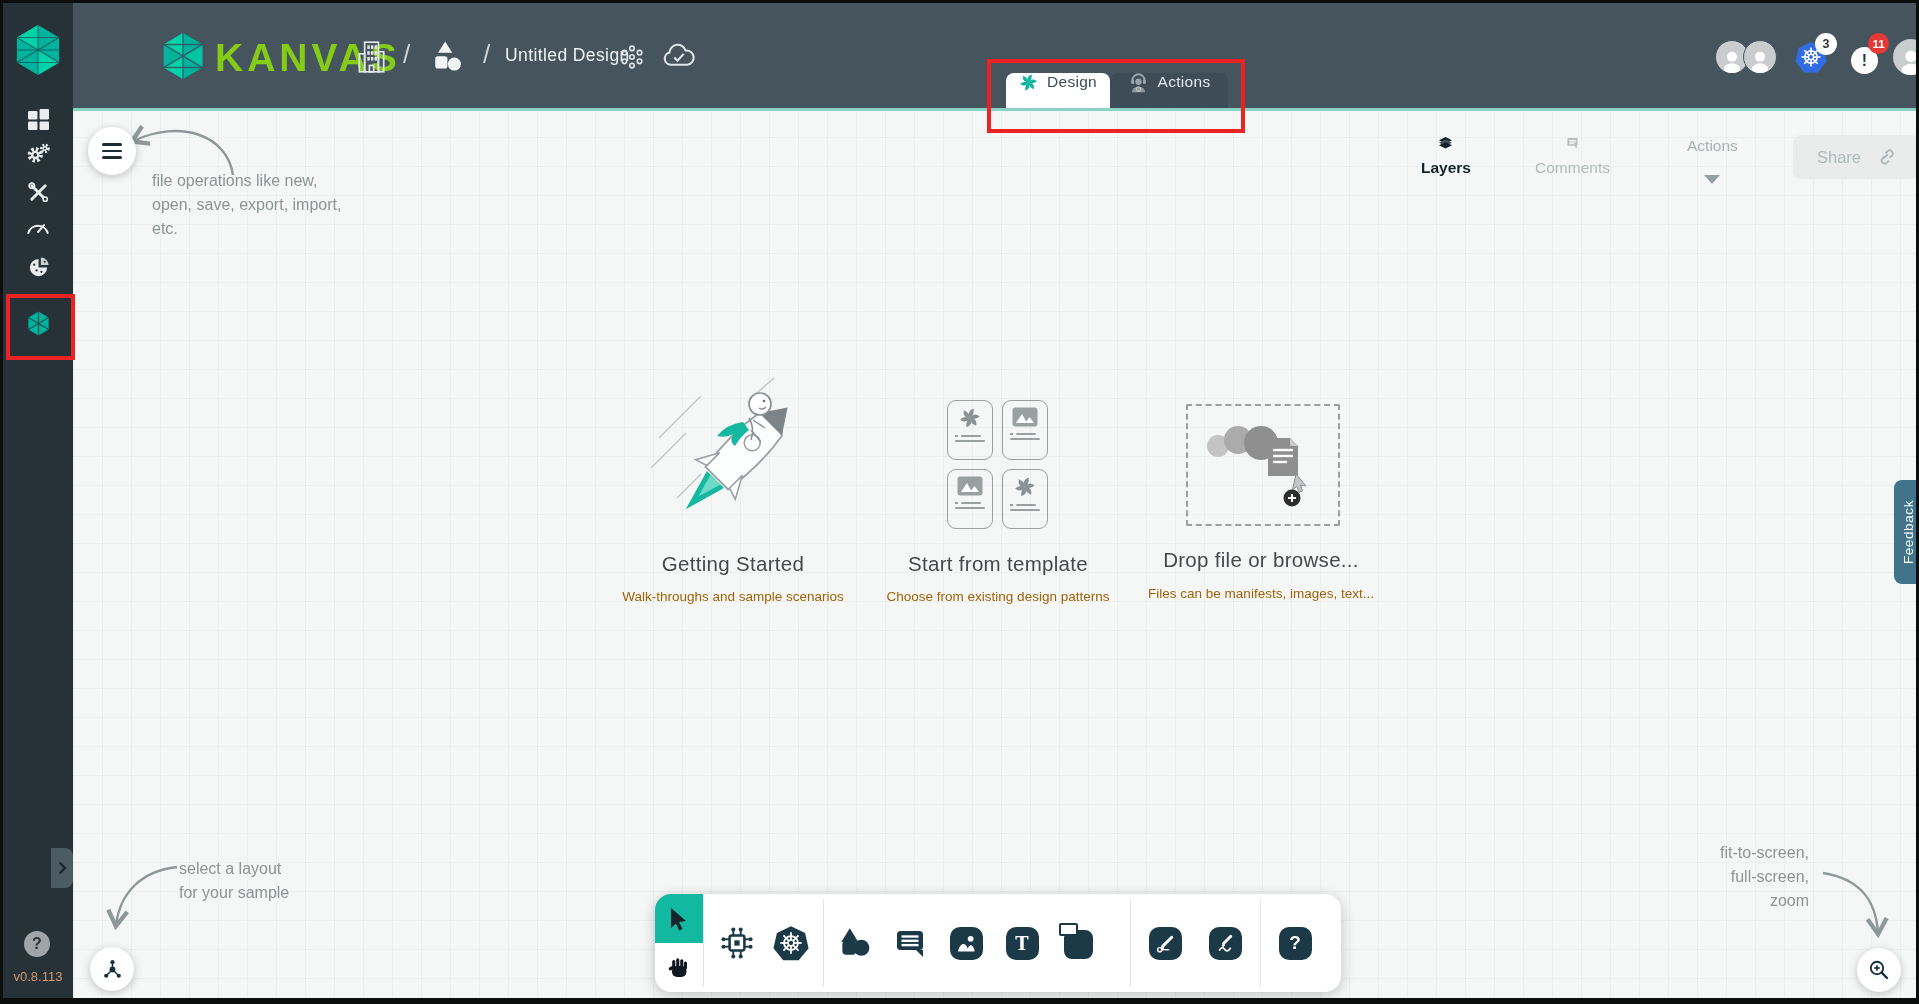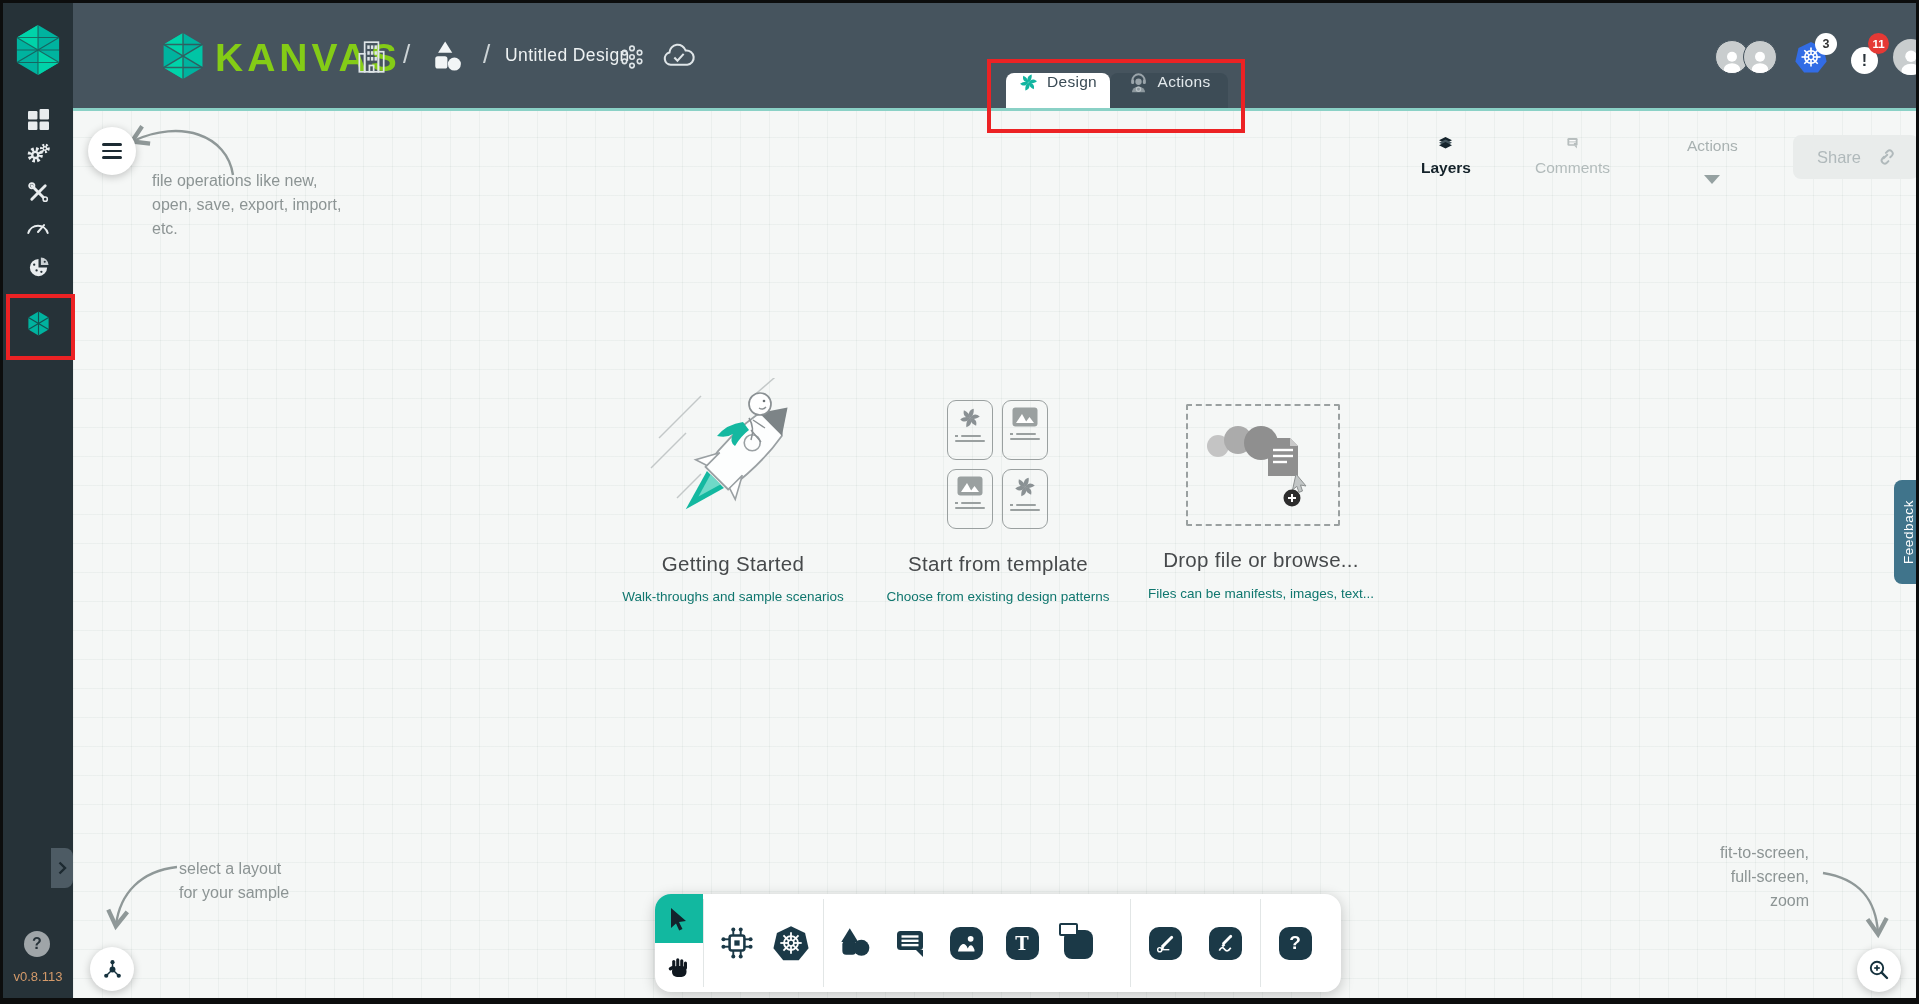--- a/index.html
+++ b/index.html
@@ -57,21 +57,21 @@
   .note{position:absolute;color:#8c9494;font-size:16px;line-height:24px;z-index:2;}
   #note-fileops{left:138px;top:166px;margin-left:11px;}
   #note-layout{left:176px;top:854px;}
   #note-zoom{left:1646px;top:838px;width:160px;text-align:right;}
   #arrows{left:0;top:0;width:1919px;height:1004px;pointer-events:none;z-index:2;}
   
   #feedback{left:1891px;top:477px;width:28px;height:104px;background:var(--feedback);border-radius:8px 0 0 8px;display:flex;align-items:center;justify-content:center;z-index:3;}
   #feedback span{writing-mode:vertical-rl;transform:rotate(180deg);color:#fff;font-size:13.5px;letter-spacing:.6px;}
   
   .card-title{position:absolute;width:100%;text-align:center;font-size:20.5px;color:#46494b;letter-spacing:.3px;}
-  .card-sub{position:absolute;width:100%;text-align:center;font-size:13.5px;color:#0f766e;}
+  .card-sub{position:absolute;width:100%;text-align:center;font-size:13.5px;color:#a16207;}
   .card{position:absolute;top:375px;width:260px;height:240px;}
   #card-start{left:600px;} #card-template{left:865px;} #card-drop{left:1128px;}
   .t1{top:174px;} .t2{top:170px;}
   .s1{top:211px;} .s2{top:208px;}
   #mini-grid{position:absolute;left:79px;top:22px;display:grid;grid-template-columns:46px 46px;grid-gap:9px;}
   .mini-card{width:46px;height:60px;border:1.6px solid #9aa0a0;border-radius:9px;box-sizing:border-box;display:flex;flex-direction:column;align-items:center;padding-top:6px;gap:3px;background:transparent;}
   .mini-lines{width:30px;} .mini-lines i{display:block;height:2px;background:#9aa0a0;border-radius:1px;margin-top:3px;}
   .mini-lines i.short{width:20px;margin-left:6px;position:relative;}
   .mini-lines i.short::before{content:"";position:absolute;left:-6px;top:0;width:3px;height:2px;background:#9aa0a0;}
   #dropzone{position:absolute;left:55px;top:26px;width:150px;height:118px;border:2px dashed #9aa0a0;border-radius:2px;}

